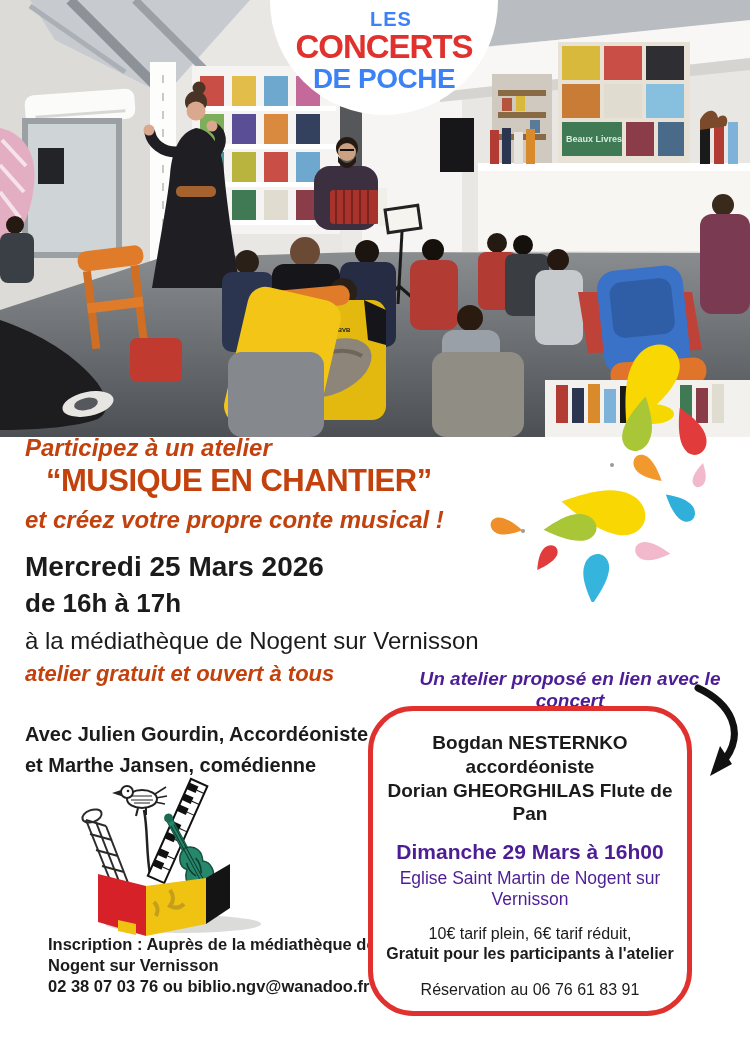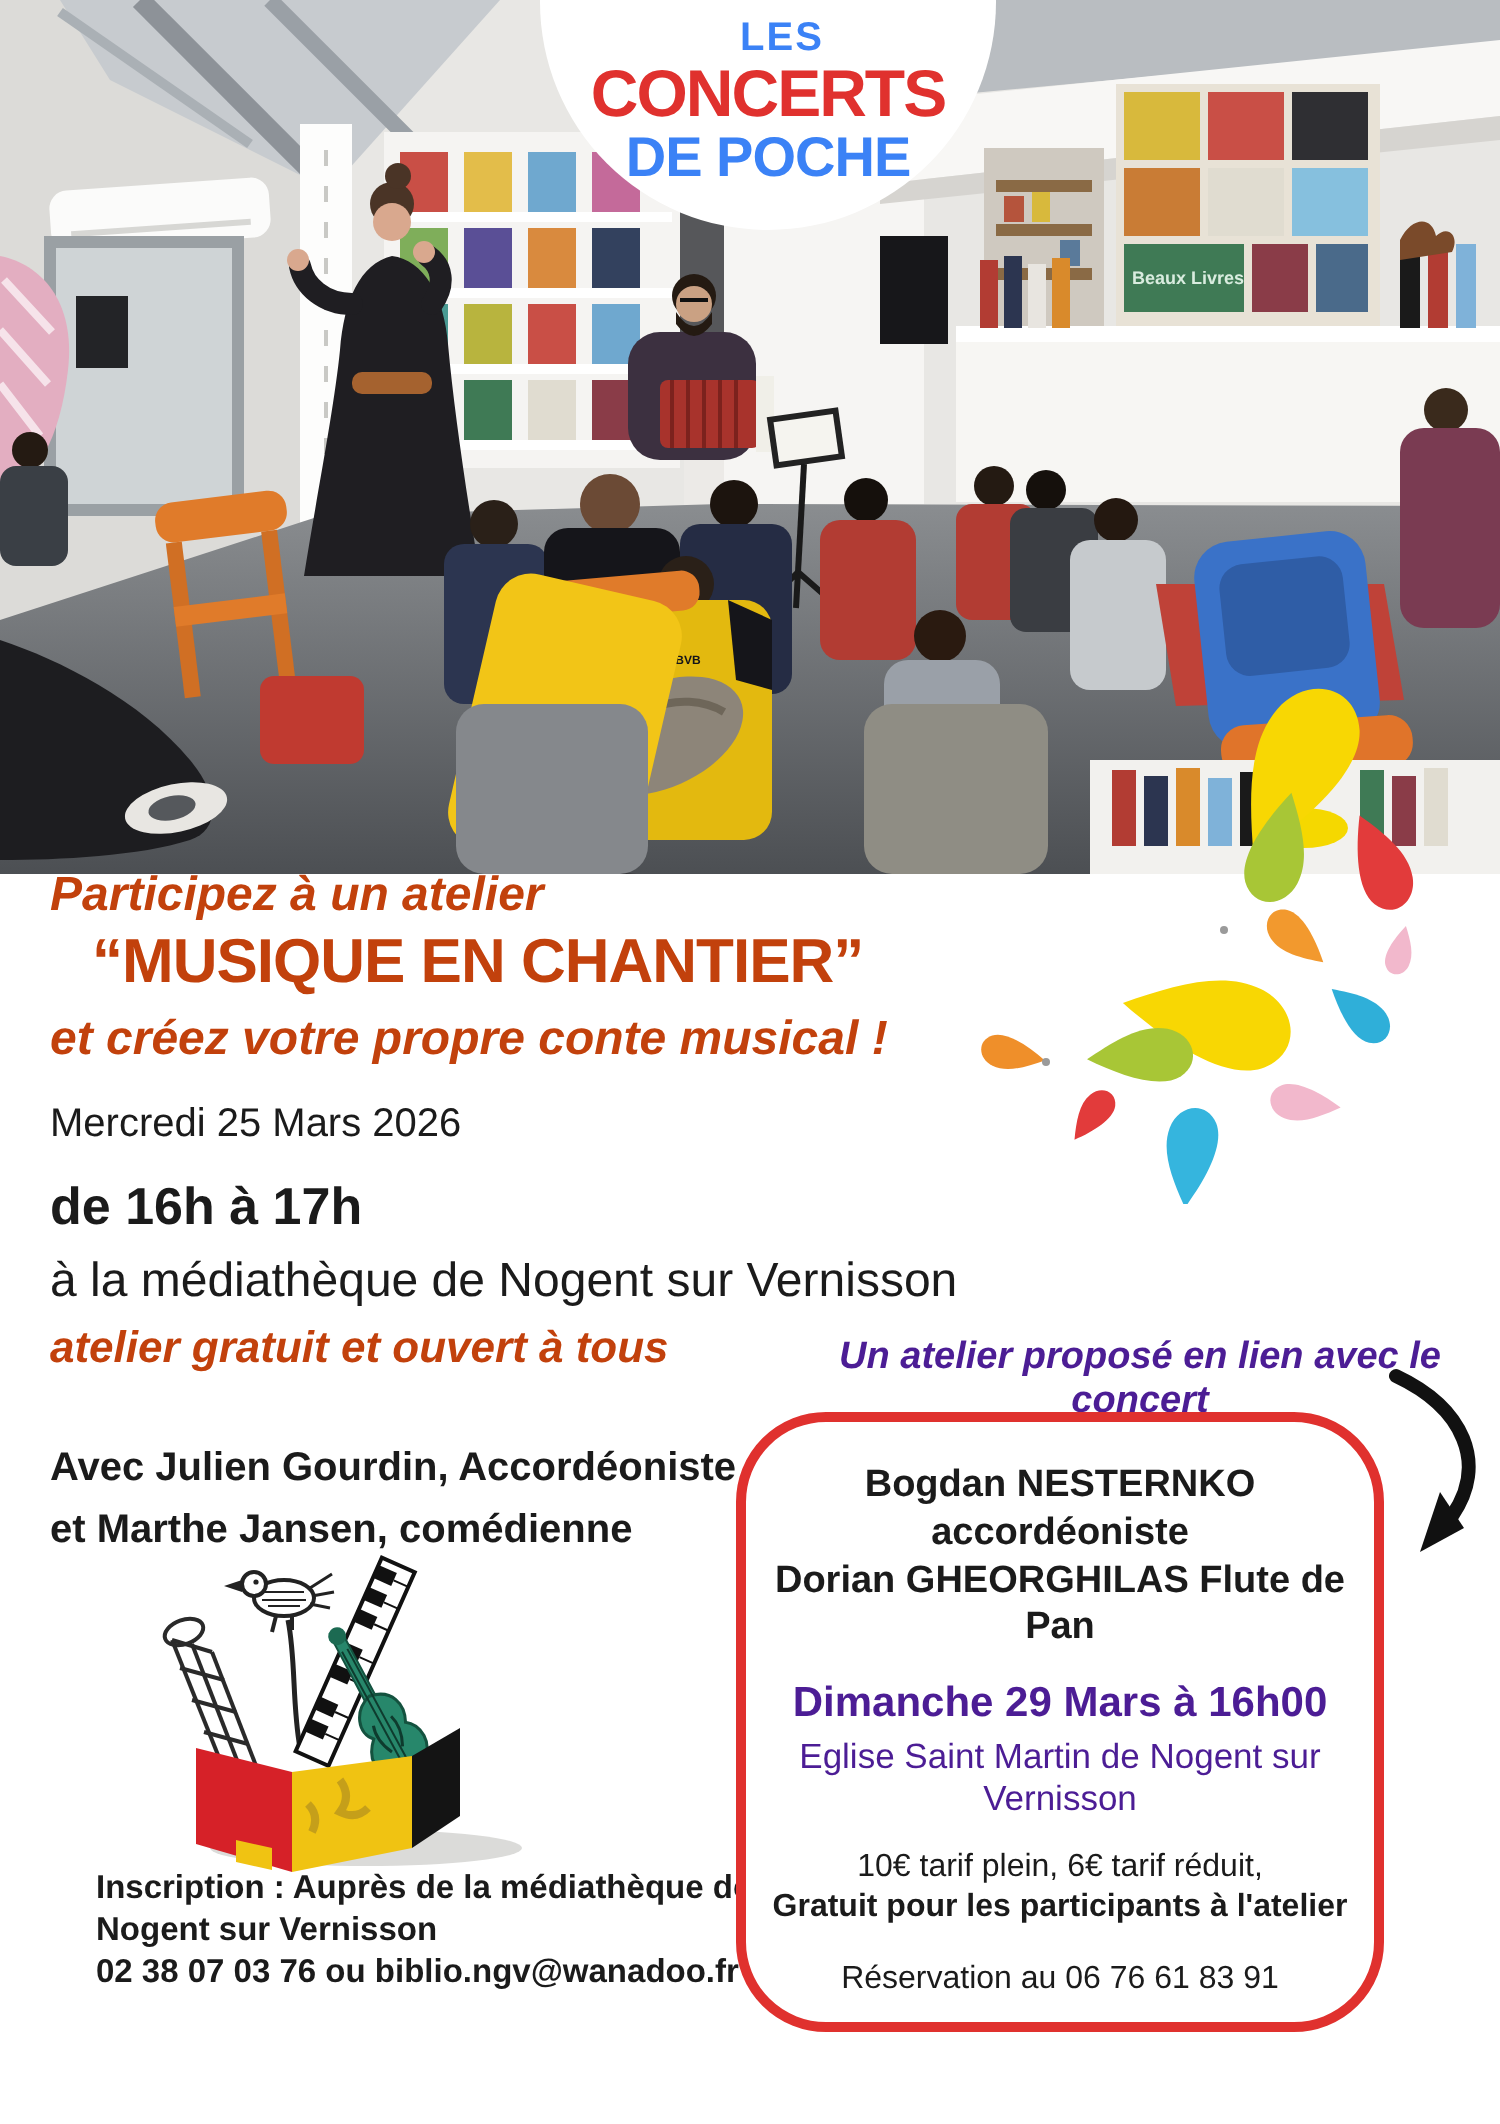--- a/index.html
+++ b/index.html
@@ -17,21 +17,21 @@
   #logo .l3{font-size:28px;font-weight:800;color:#3b82f6;letter-spacing:-0.5px;margin-top:2px;}
   
   #splashes{left:478px;top:330px;width:272px;height:272px;z-index:4;}
   #arrow{left:690px;top:684px;width:60px;height:102px;z-index:6;}
   
   .blue{color:#c2410c;}
   .red{color:#4c1d95;}
   .t-intro1{left:25px;top:434px;font-size:24px;font-style:italic;font-weight:600;}
   .t-title {left:22px;top:463px;font-size:31px;font-weight:800;letter-spacing:-0.5px;margin-left:24px;}
   .t-intro2{left:25px;top:506px;font-size:24px;font-style:italic;font-weight:600;}
-  .t-date {left:25px;top:551px;font-size:20px;font-weight:400;}
+  .t-date {left:25px;top:551px;font-size:28px;font-weight:700;}
   .t-time {left:25px;top:588px;font-size:26px;font-weight:800;}
   .t-place{left:25px;top:627px;font-size:24px;font-weight:400;}
   .t-free {left:25px;top:661px;font-size:22px;font-style:italic;font-weight:600;}
   .t-tagline{left:398px;top:668px;width:344px;text-align:center;
              font-size:19px;font-style:italic;font-weight:700;}
   .t-artists{left:25px;top:719px;font-size:20px;font-weight:700;line-height:1.55;}
   .t-inscription{left:48px;top:934px;font-size:16.5px;font-weight:600;line-height:1.28;}
   
   #concert-box{left:368px;top:706px;width:324px;height:310px;border:5px solid #E0312E;
                border-radius:45px;box-sizing:border-box;text-align:center;background:#fff;z-index:3;}

